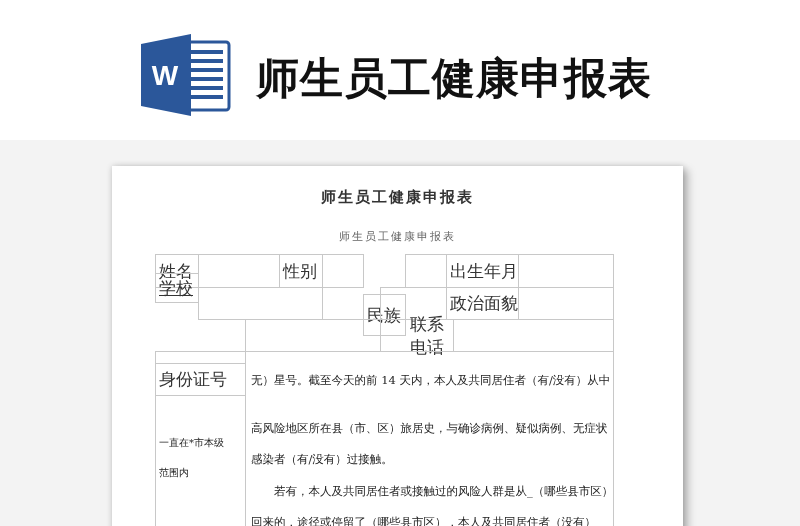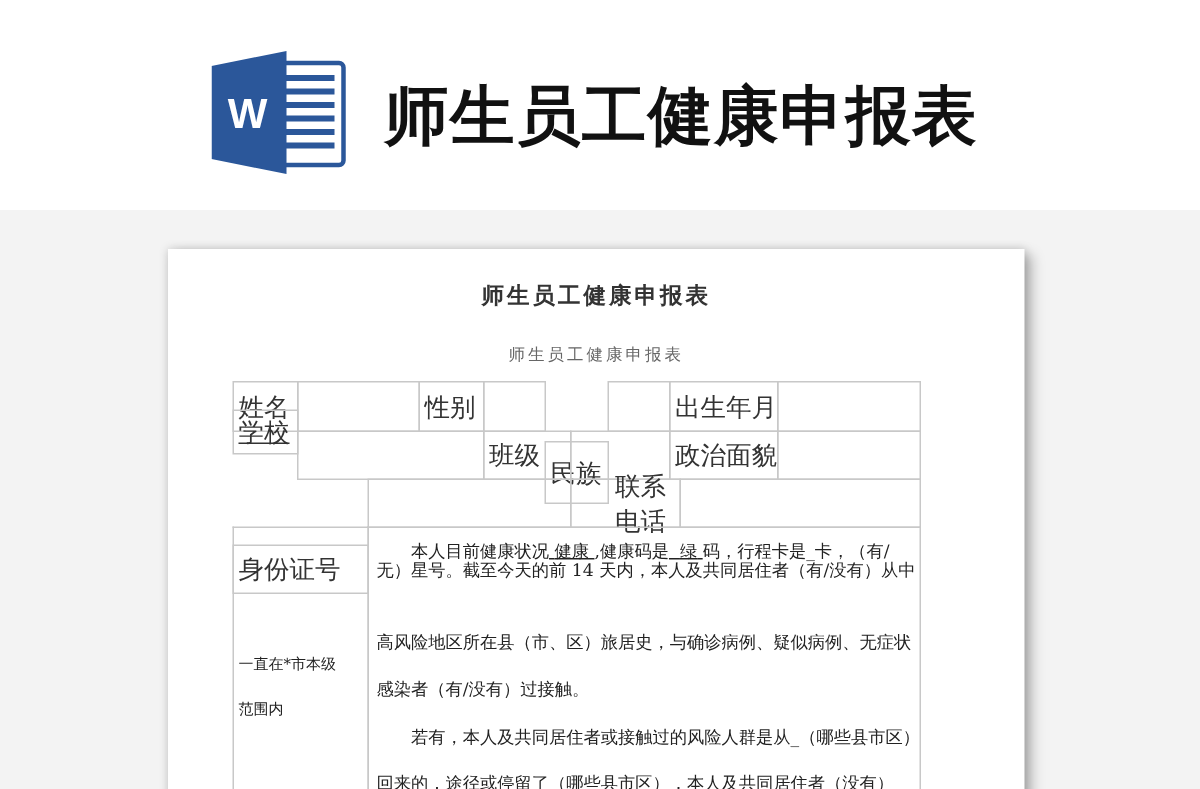--- a/index.html
+++ b/index.html
@@ -70,37 +70,33 @@
   <div class="cell" style="left:86px;top:88px;width:82px;height:34px;"></div>
   <div class="cell" style="left:167px;top:88px;width:44px;height:34px;">性别</div>
   <div class="cell" style="left:210px;top:88px;width:42px;height:34px;"></div>
   <div class="cell" style="left:251px;top:88px;width:43px;height:42px;margin-top:40px;">民族</div>
   <div class="cell" style="left:293px;top:88px;width:42px;height:34px;"></div>
   <div class="cell" style="left:334px;top:88px;width:73px;height:34px;">出生年月</div>
   <div class="cell" style="left:406px;top:88px;width:96px;height:34px;"></div>
 
   <div class="cell" style="left:43px;top:107px;width:44px;height:30px;text-decoration:underline;">学校</div>
   <div class="cell" style="left:86px;top:121px;width:125px;height:33px;"></div>
-  <div class="cell" style="left:210px;top:121px;width:59px;height:33px;">班级</div>
   <div class="cell" style="left:268px;top:121px;width:67px;height:33px;"></div>
   <div class="cell" style="left:334px;top:121px;width:73px;height:33px;">政治面貌</div>
   <div class="cell" style="left:406px;top:121px;width:96px;height:33px;"></div>
 
   <div class="cell" style="left:43px;top:153px;width:91px;height:33px;margin-top:44px;">身份证号</div>
   <div class="cell" style="left:133px;top:153px;width:136px;height:33px;"></div>
   <div class="cell" style="left:268px;top:153px;width:74px;height:33px;padding-left:29px;">联系电话</div>
   <div class="cell" style="left:341px;top:153px;width:161px;height:33px;"></div>
 
   <div class="body-cell" style="left:43px;top:185px;width:91px;height:200px;">
     <div class="side-text" style="top:84px;">一直在*市本级</div>
     <div class="side-text" style="top:114px;">范围内</div>
   </div>
   <div class="body-cell" style="left:133px;top:185px;width:369px;height:200px;">
-    <div class="para" style="top:8px;left:28px;">
-      <span>本人目前健康状况</span><span class="u">&nbsp;<span>健康</span>&nbsp;</span><span>,健康码是</span><span class="u">&nbsp;&nbsp;<span>绿</span>&nbsp;</span><span>码，行程卡是_卡，（有/</span>
-    </div>
     <div class="para" style="top:21px;">无）星号。截至今天的前 14 天内，本人及共同居住者（有/没有）从中</div>
     <div class="para" style="top:69px;">高风险地区所在县（市、区）旅居史，与确诊病例、疑似病例、无症状</div>
     <div class="para" style="top:100px;">感染者（有/没有）过接触。</div>
     <div class="para" style="top:132px;left:28px;">若有，本人及共同居住者或接触过的风险人群是从_（哪些县市区）</div>
     <div class="para" style="top:163px;">回来的，途径或停留了（哪些县市区），本人及共同居住者（没有）</div>
   </div>
 </div>
 
 </body></html>

